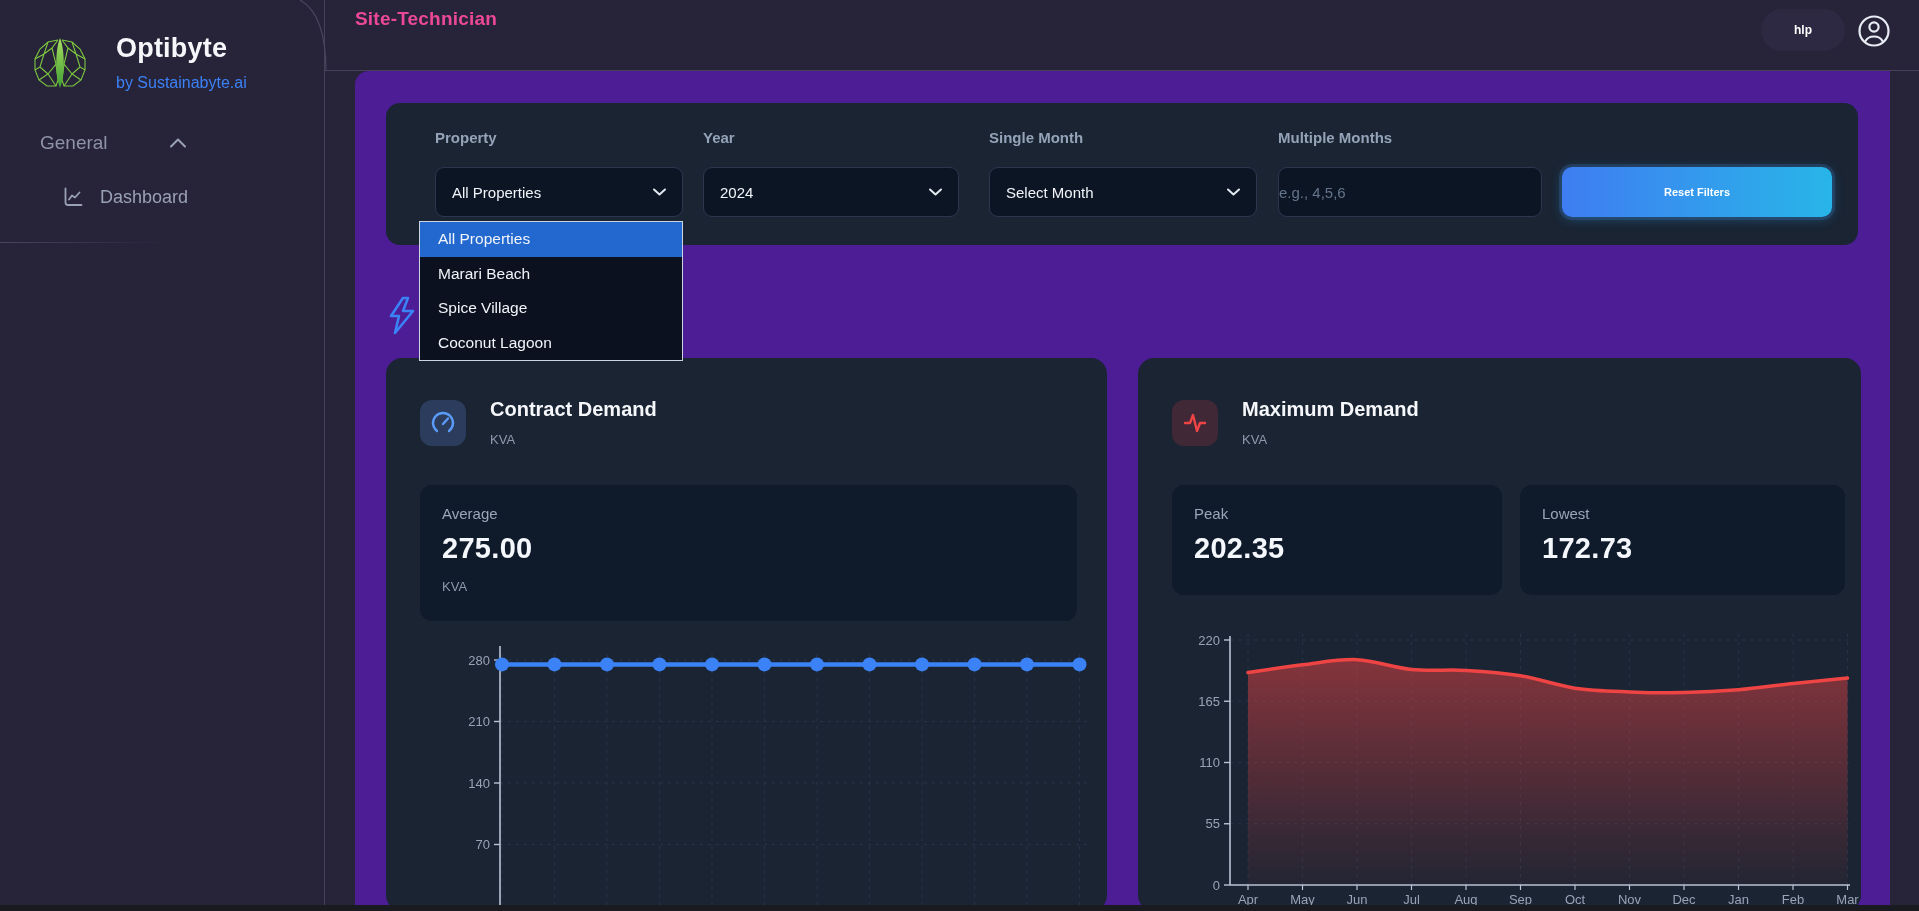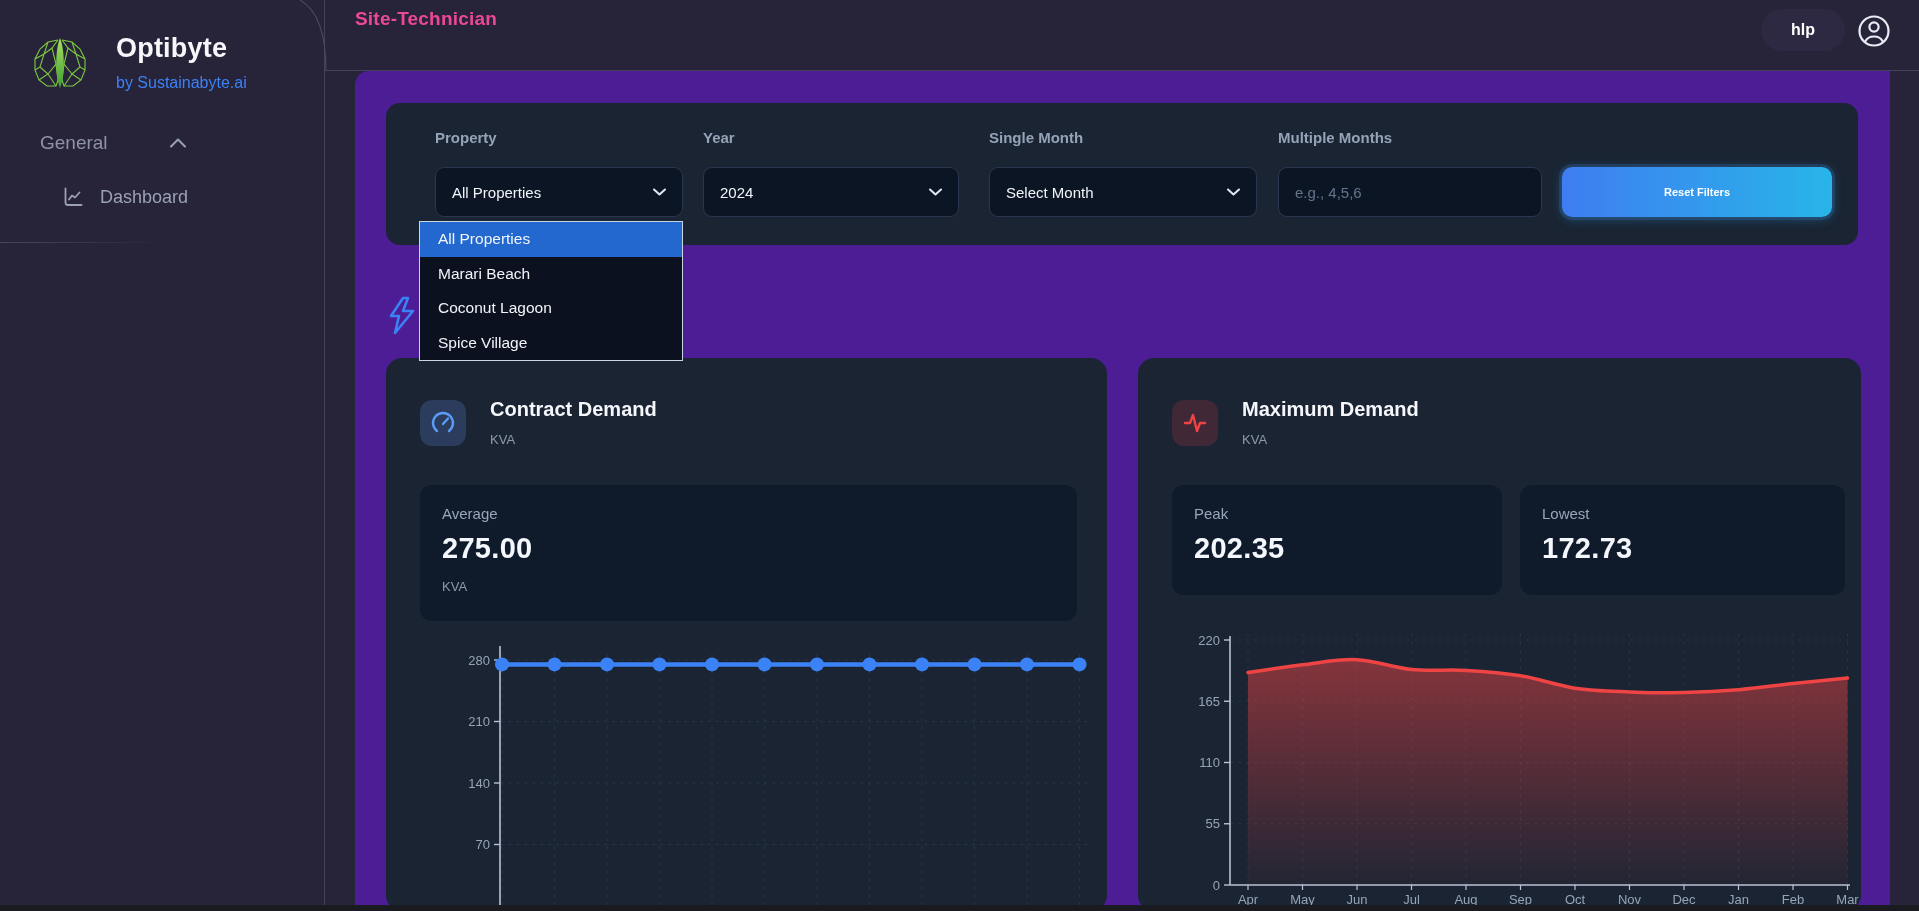--- a/index.html
+++ b/index.html
@@ -11,33 +11,33 @@
   .logo-row{position:absolute;left:28px;top:34px;display:flex;align-items:center;gap:24px;}
   .brand-name{color:#f5f7fa;font-size:27px;font-weight:bold;letter-spacing:.2px;line-height:1;}
   .brand-sub{color:#3b82f6;font-size:16px;margin-top:12px;}
   .section-row{position:absolute;left:40px;top:132px;display:flex;align-items:center;gap:62px;color:#8f93a8;font-size:19px;}
   .nav-item{position:absolute;left:62px;top:186px;display:flex;align-items:center;gap:16px;color:#9aa0b5;font-size:18px;cursor:pointer;}
   .side-divider{position:absolute;left:0;top:242px;width:168px;height:1px;background:linear-gradient(90deg,#49455f,rgba(73,69,95,0));}
 
   
   .header{position:absolute;left:325px;top:0;width:1594px;height:71px;background:#272339;border-bottom:1px solid #454159;}
   .page-title{position:absolute;left:30px;top:8px;color:#ec4899;font-size:19px;font-weight:bold;letter-spacing:.2px;text-align:center;}
-  .help-pill{position:absolute;right:74px;top:9px;width:84px;height:42px;border-radius:21px;background:#2e2942;color:#fff;font-size:16px;font-weight:bold;display:flex;align-items:center;justify-content:center;cursor:pointer;}
+  .help-pill{position:absolute;right:74px;top:9px;width:84px;height:42px;border-radius:21px;background:#2e2942;color:#fff;font-size:12px;font-weight:bold;display:flex;align-items:center;justify-content:center;cursor:pointer;}
   .avatar-btn{position:absolute;right:28px;top:14px;width:34px;height:34px;cursor:pointer;}
   .header-curve{position:absolute;left:-27px;top:0;}
 
   
   .panel{position:absolute;left:355px;top:71px;width:1535px;height:840px;background:#4c1d95;border-top-left-radius:14px;}
 
   
   .filter-card{position:absolute;left:31px;top:32px;width:1472px;height:142px;background:#1a2433;border-radius:14px;z-index:5;}
   .f-label{position:absolute;top:26px;color:#94a3b8;font-size:15px;font-weight:600;}
   .f-ctrl{position:absolute;top:64px;height:50px;background:#0c1524;border:1px solid #2b3750;border-radius:9px;color:#f1f5f9;font-size:15px;display:flex;align-items:center;padding:0 16px;cursor:pointer;}
   .f-ctrl .chev{margin-left:auto;display:flex;}
-  .f-input{position:absolute;top:64px;height:50px;background:#0c1524;border:1px solid #2b3750;border-radius:9px;color:#f1f5f9;font-size:15px;padding:0 16px;outline:none;}
+  .f-input{position:absolute;top:64px;height:50px;background:#0c1524;border:1px solid #2b3750;border-radius:9px;color:#f1f5f9;font-size:15px;padding:0 0;outline:none;}
   .f-input::placeholder{color:#64748b;}
   .reset-btn{position:absolute;top:64px;height:50px;border:none;border-radius:10px;background:linear-gradient(90deg,#3f7df2,#28b5e8);color:#fff;font-size:11px;font-weight:bold;cursor:pointer;box-shadow:0 0 0 3px rgba(70,140,235,.18),0 2px 12px rgba(40,160,230,.35);}
 
   
   .dropdown{position:absolute;left:64px;top:150px;width:264px;background:#0b111e;border:1px solid #cbd5e1;z-index:50;}
   .dropdown .opt{height:34.5px;display:flex;align-items:center;padding-left:18px;color:#f1f5f9;font-size:15.5px;cursor:pointer;}
   .dropdown .opt.sel{background:#2268cf;}
 
   .bolt{position:absolute;left:31px;top:225px;z-index:1;}
 
@@ -153,22 +153,22 @@
             </svg>
         </span>
       </div>
       <input class="f-input" style="left: 892px; width: 264px;" placeholder="e.g., 4,5,6">
       <button class="reset-btn" style="left:1176px;width:270px">Reset Filters</button>
     </section>
 
     <div class="dropdown" id="property-dropdown">
         <div class="opt sel">All Properties</div>
         <div class="opt">Marari Beach</div>
+        <div class="opt">Spice Village</div>
         <div class="opt">Coconut Lagoon</div>
-        <div class="opt">Spice Village</div>
       </div>
 
     <svg class="bolt" width="32" height="40" viewBox="0 0 32 40">
       <path d="M17 2 L5 20 H13 L9 37 L27 15 H17 L22 2 Z" fill="none" stroke="#3b82f6" stroke-width="2.6" stroke-linejoin="round" stroke-linecap="round"></path>
     </svg>
 
     <section class="card contract">
       <div class="icon-tile tile-blue">
         <svg width="26" height="26" viewBox="0 0 26 26">
           <path d="M7 21 A10 10 0 1 1 19 21" fill="none" stroke="#5b9bf8" stroke-width="2.4" stroke-linecap="round"></path>

